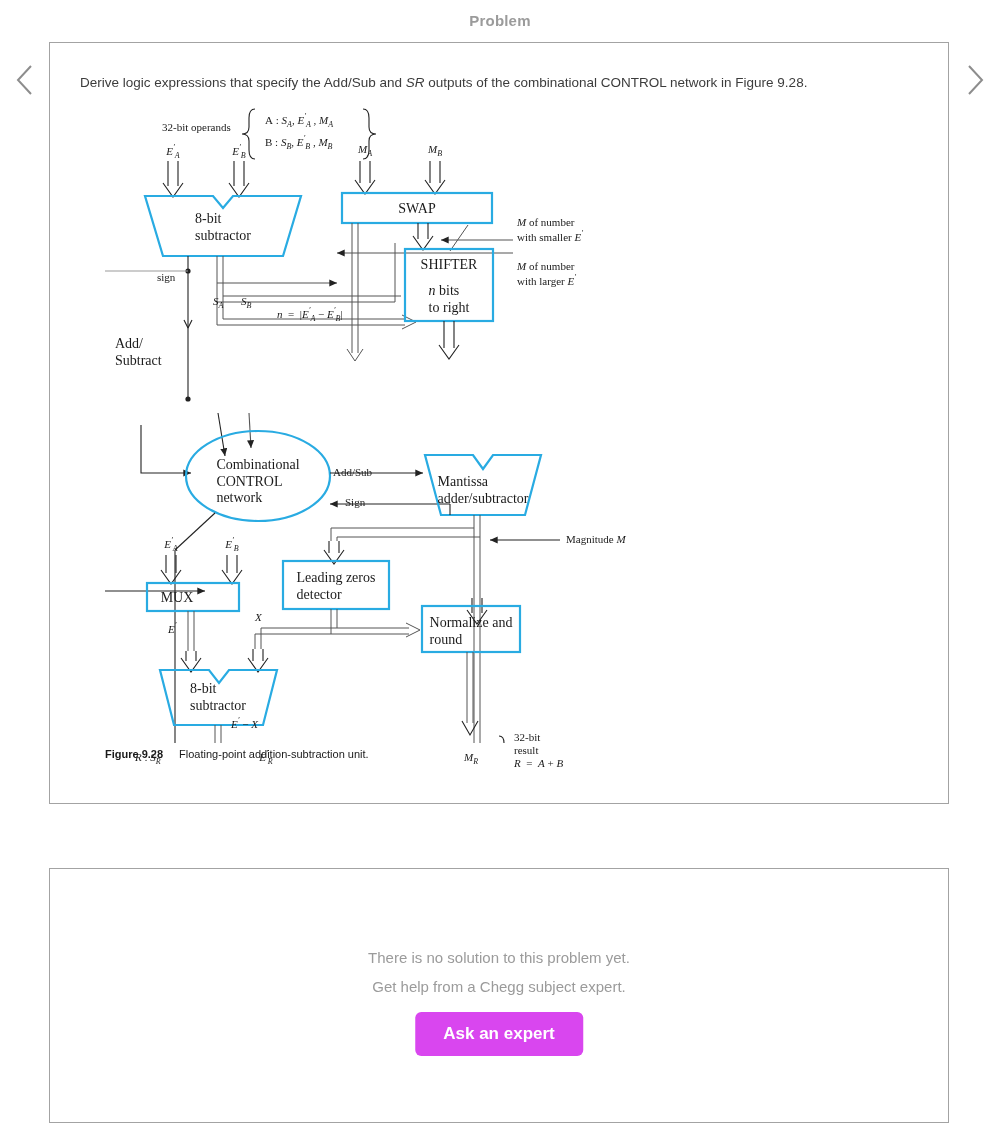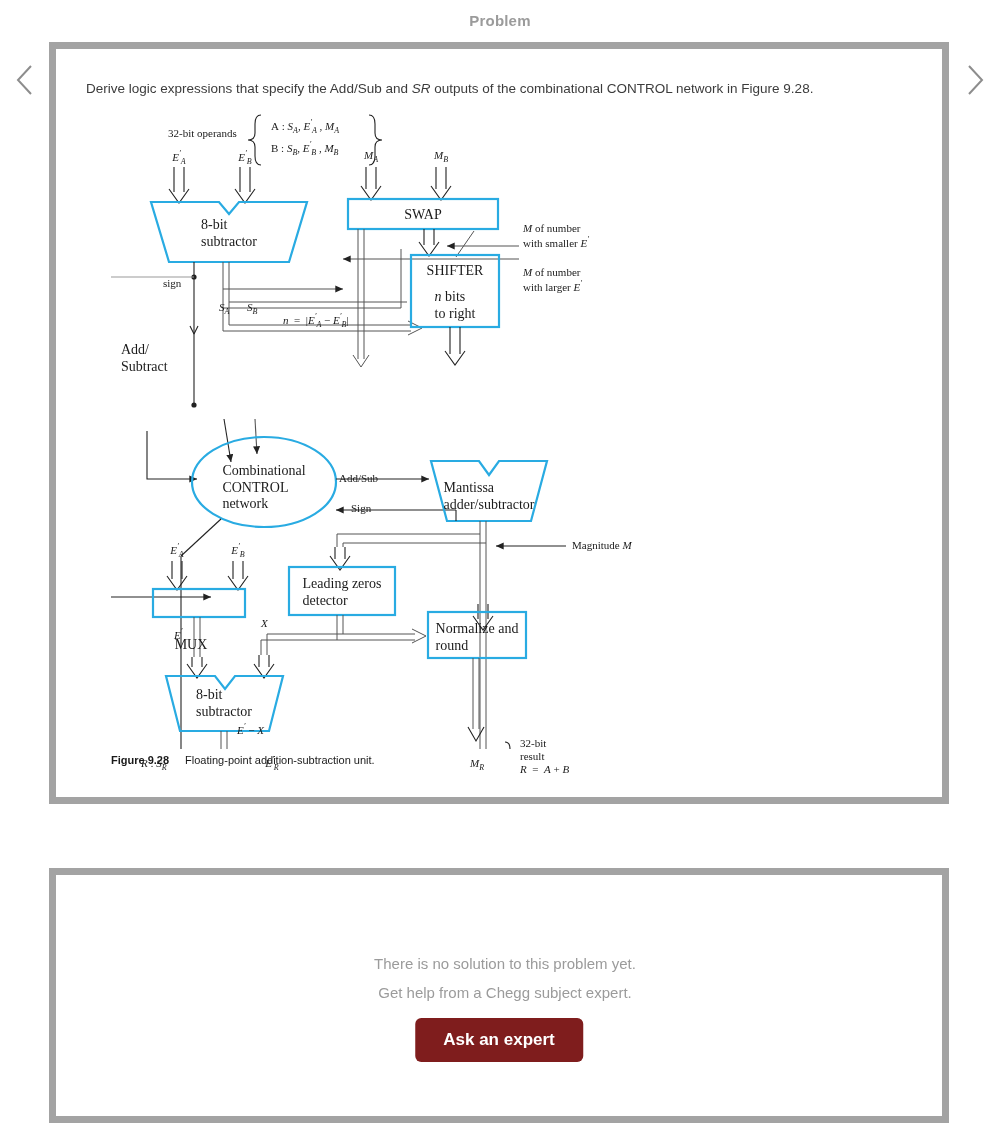--- a/index.html
+++ b/index.html
@@ -28,21 +28,21 @@
     position:absolute;left:0;width:1000px;text-align:center;
     font-size:15px;font-weight:bold;color:#9b9b9b;
     letter-spacing:.2px;
   }
   #problem-title{top:12px;}
   #solution-title{top:839px;}
 
   
   .card{
     position:absolute;left:49px;width:900px;
-    background:#fff;border:7px solid #a3a3a3;
+    background:#fff;border:1px solid #a3a3a3;
     box-sizing:border-box;
   }
   #problem-card{top:42px;height:762px;}
   #solution-card{top:868px;height:255px;}
 
   .problem-text{
     position:absolute;left:30px;top:31px;width:840px;
     font-size:13.5px;color:#3c3c3c;line-height:1.4;
   }
   .problem-text i{font-style:italic;}
@@ -75,21 +75,21 @@
 
   
   .sol-line{
     position:absolute;left:0;width:898px;text-align:center;
     font-size:15px;color:#9b9b9b;
   }
   #sol-line-1{top:80px;}
   #sol-line-2{top:109px;}
   .ask-btn{
     position:absolute;left:50%;transform:translateX(-50%);top:143px;
-    background:#7f1d1d;color:#fff;border:none;border-radius:6px;
+    background:#d946ef;color:#fff;border:none;border-radius:6px;
     font-family:"Liberation Sans", sans-serif;
     font-size:17px;font-weight:bold;
     padding:12px 28px;cursor:pointer;
   }
 </style>
 </head>
 <body>
 
 <div class="page">
 
@@ -342,21 +342,21 @@
       <div class="lbl" style="left:461px;top:430px;">
         Magnitude <i>M</i>
       </div>
 
       <div class="lbl c" style="left:66px;top:433px;">
         <i>E</i><span class="sup">′</span><span class="sub">A</span>
       </div>
       <div class="lbl c" style="left:127px;top:433px;">
         <i>E</i><span class="sup">′</span><span class="sub">B</span>
       </div>
-      <div class="lbl blk c" style="left:80px;top:487px;margin-top:41px;">MUX</div>
+      <div class="lbl blk c" style="left:72px;top:487px;">MUX</div>
       <div class="lbl" style="left:63px;top:518px;">
         <i>E</i><span class="sup">′</span>
       </div>
       <div class="lbl" style="left:150px;top:508px;">
         <i>X</i>
       </div>
       <div class="lbl blk c" style="left:366px;top:512px;">
         Normalize and<br>round
       </div>
 

